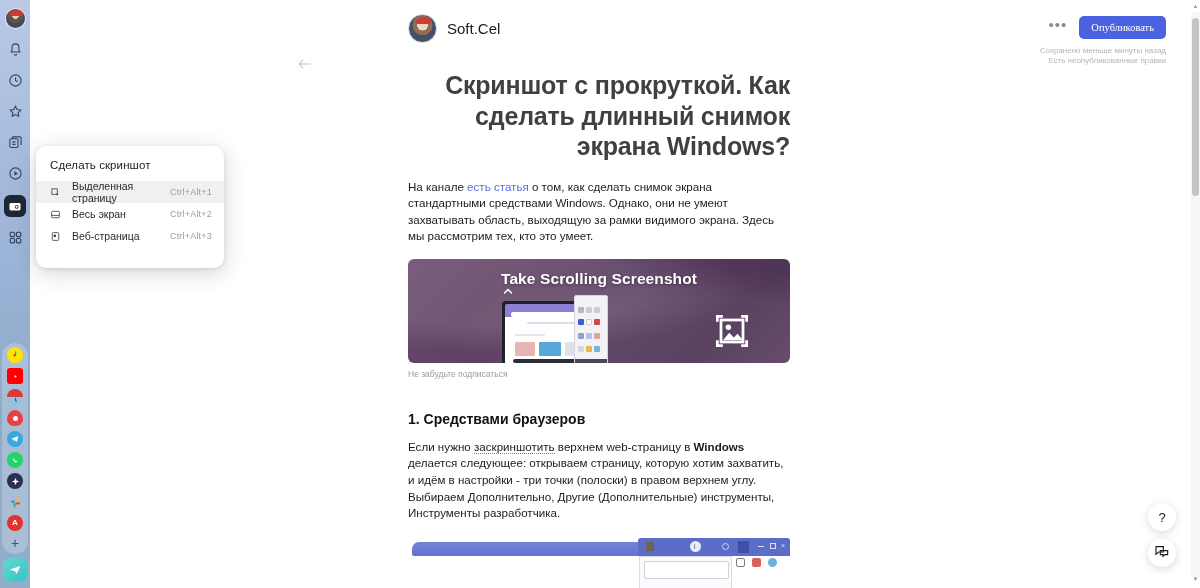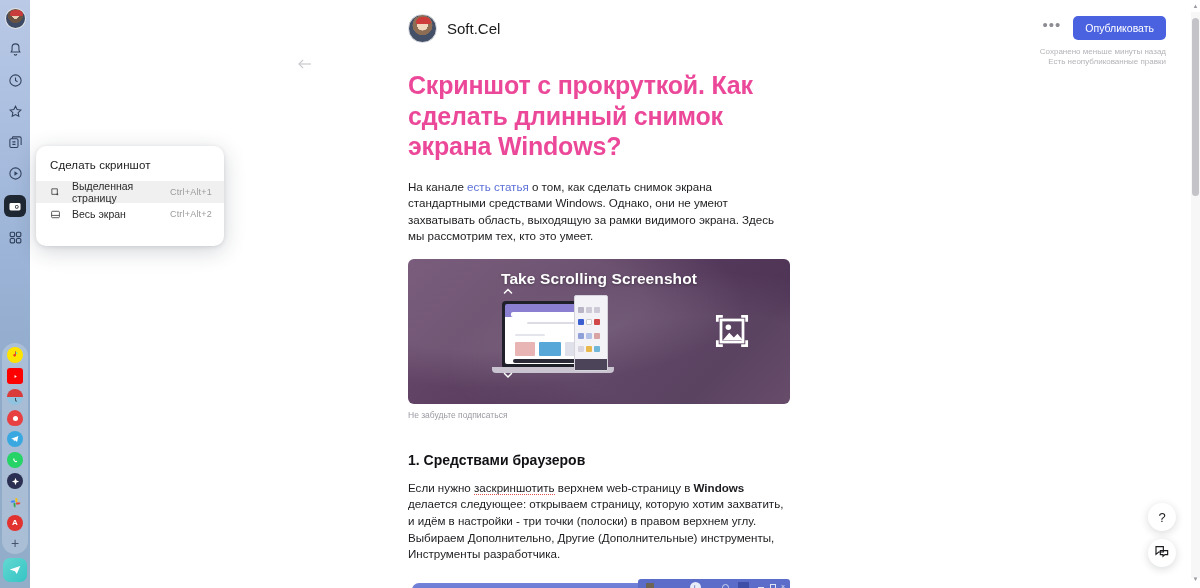--- a/index.html
+++ b/index.html
@@ -109,38 +109,38 @@
   }
   #author-name { font-size: 15px; color: #1a1a1a; font-weight: 400; }
 
   #hdr-right { position:absolute; right: 34px; top: 16px; text-align: right; }
   #hdr-actions { display:flex; align-items:center; justify-content:flex-end; gap: 12px; }
   #more-btn {
     font-size: 15px; color: #8c8c93; letter-spacing: 1px; line-height: 8px; padding-bottom:6px; cursor:pointer;
   }
   #publish-btn {
     background: #4a62e0; color: #fff; font-size: 10.5px; border: none;
-    border-radius: 5px; padding: 6px 12px; cursor: pointer; font-family: Liberation Sans, sans-serif;
+    border-radius: 5px; padding: 6px 12px; cursor: pointer; font-family: Liberation Serif, serif;
   }
   .save-line { font-size: 8px; color: #b4b4ba; line-height: 10px; }
 
   
   #article { position: absolute; left: 408px; top: 70px; width: 382px; }
   #art-title {
-    font-size: 25px; line-height: 1.22; color: #ec4899; font-weight: bold;
-    letter-spacing: -.2px; margin-bottom: 17px;
+    font-size: 25px; line-height: 1.22; color: #404040; font-weight: bold;
+    letter-spacing: -.2px; margin-bottom: 17px; text-align: right;
   }
   .para { font-size: 11.6px; line-height: 16.6px; color: #1c1c20; margin-bottom: 14px; }
   .link { color: #5b6fd8; }
   .spell { border-bottom: 1px dotted #e05050; text-decoration: none; color: inherit;}
   .bold { font-weight: bold; }
 
   
   #banner {
-    width: 382px; height: 145px; border-radius: 6px; overflow: hidden; position: relative;
+    width: 382px; height: 104px; border-radius: 6px; overflow: hidden; position: relative;
     background:
       radial-gradient(ellipse at 22% 28%, rgba(255,255,255,.10) 0 35%, rgba(0,0,0,0) 60%),
       radial-gradient(ellipse at 78% 72%, rgba(255,255,255,.07) 0 32%, rgba(0,0,0,0) 62%),
       linear-gradient(135deg,#6b4a6e 0%, #5f4263 32%, #55395c 56%, #4e3455 80%, #5c3f60 100%);
     margin-bottom: 6px;
   }
   #banner-title {
     position:absolute; left: 0; right: 0; top: 11px; text-align:center;
     color:#fff; font-size: 15.5px; font-weight: bold; letter-spacing:.1px;
     text-shadow: 0 1px 3px rgba(0,0,0,.35);
@@ -372,20 +372,30 @@
       <span class="mi">
         <svg viewBox="0 0 24 24" fill="none" stroke="currentColor" stroke-width="1.8">
             <rect x="3.5" y="5" width="17" height="14" rx="2"></rect>
             <path d="M3.5 14h17"></path>
           </svg>
       </span>
       <span class="ml">Весь экран</span>
       <span class="mk">Ctrl+Alt+2</span>
     </div>
 
+    <div class="mrow">
+      <span class="mi">
+        <svg viewBox="0 0 24 24" fill="none" stroke="currentColor" stroke-width="1.8">
+            <rect x="5" y="3.5" width="14" height="17" rx="2"></rect>
+            <rect x="8" y="8" width="5" height="5" fill="currentColor" stroke="none"></rect>
+          </svg>
+      </span>
+      <span class="ml">Веб-страница</span>
+      <span class="mk">Ctrl+Alt+3</span>
+    </div>
   </div>
 
   <div id="back-arrow">
     <svg viewBox="0 0 24 24" fill="none" stroke="currentColor" stroke-width="1.6">
         <path d="M20 12H4"></path>
         <path d="M9.5 6.5L4 12l5.5 5.5"></path>
       </svg>
   </div>
 
   <div id="hdr">

